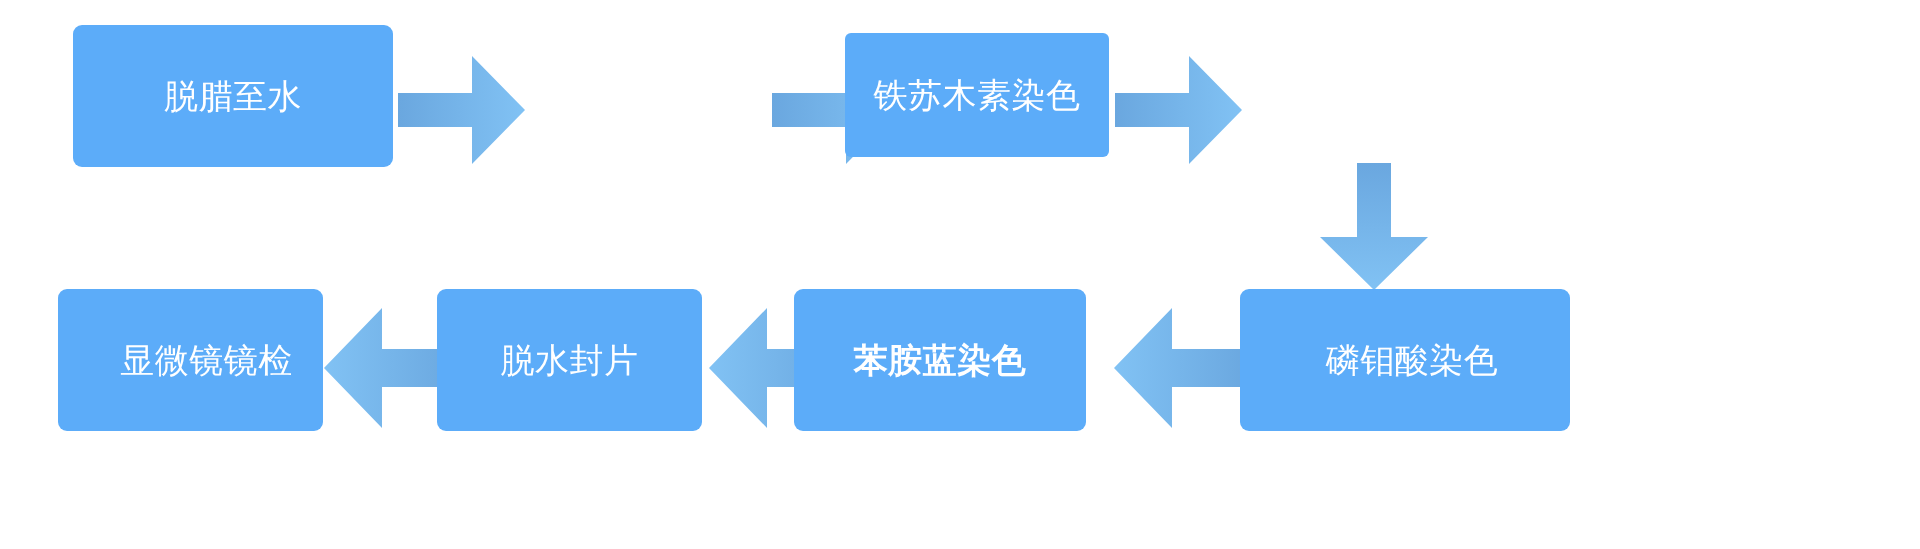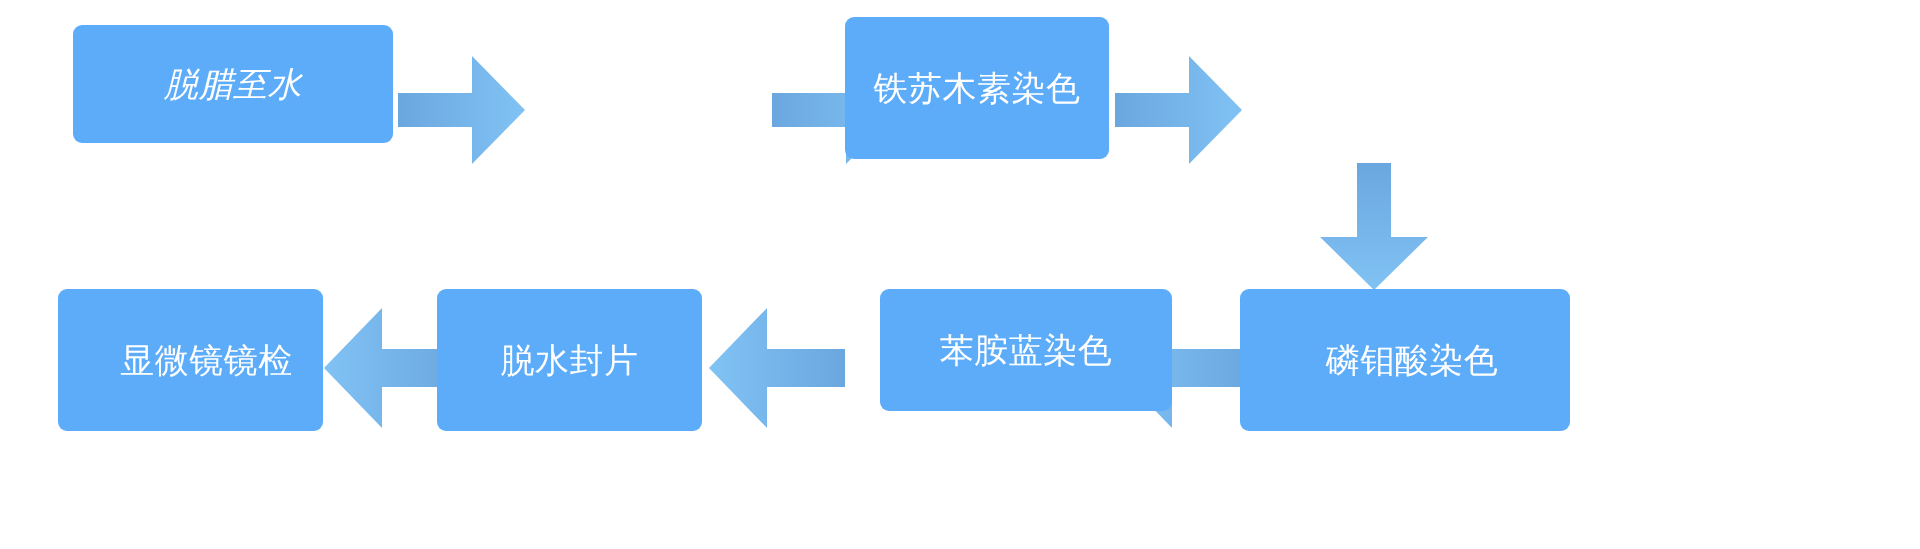--- a/index.html
+++ b/index.html
@@ -133,35 +133,35 @@
       <defs>
         <linearGradient id="gradL3" x1="1" y1="0" x2="0" y2="0">
           <stop offset="0%" stop-color="#6AA7DF"></stop>
           <stop offset="100%" stop-color="#81C2F4"></stop>
         </linearGradient>
       </defs>
       <polygon points="140,47 62,47 62,6 4,66 62,126 62,85 140,85" fill="url(#gradL3)"></polygon>
     </svg>
   </div>
 
-  <div class="node" style="left:73px; top:25px; width:320px; height:118px;font-style:italic;">
+  <div class="node" style="left:73px; top:25px; width:320px; height:142px;">
     <span class="node-label">脱腊至水</span>
   </div>
 
 
-  <div class="node" style="left:845px; top:17px; width:264px; height:142px;">
+  <div class="node" style="left:845px; top:33px; width:264px; height:124px;border-radius:6px;">
     <span class="node-label">铁苏木素染色</span>
   </div>
 
 
   <div class="node" style="left:1240px; top:289px; width:330px; height:142px;padding-left:24px;">
     <span class="node-label">磷钼酸染色</span>
   </div>
 
-  <div class="node" style="left:880px; top:289px; width:292px; height:122px;">
+  <div class="node" style="left:794px; top:289px; width:292px; height:142px;font-weight:bold;">
     <span class="node-label">苯胺蓝染色</span>
   </div>
 
   <div class="node" style="left:437px; top:289px; width:265px; height:142px;">
     <span class="node-label">脱水封片</span>
   </div>
 
   <div class="node" style="left:58px; top:289px; width:265px; height:142px;padding-left:42px;">
     <span class="node-label">显微镜镜检</span>
   </div>

